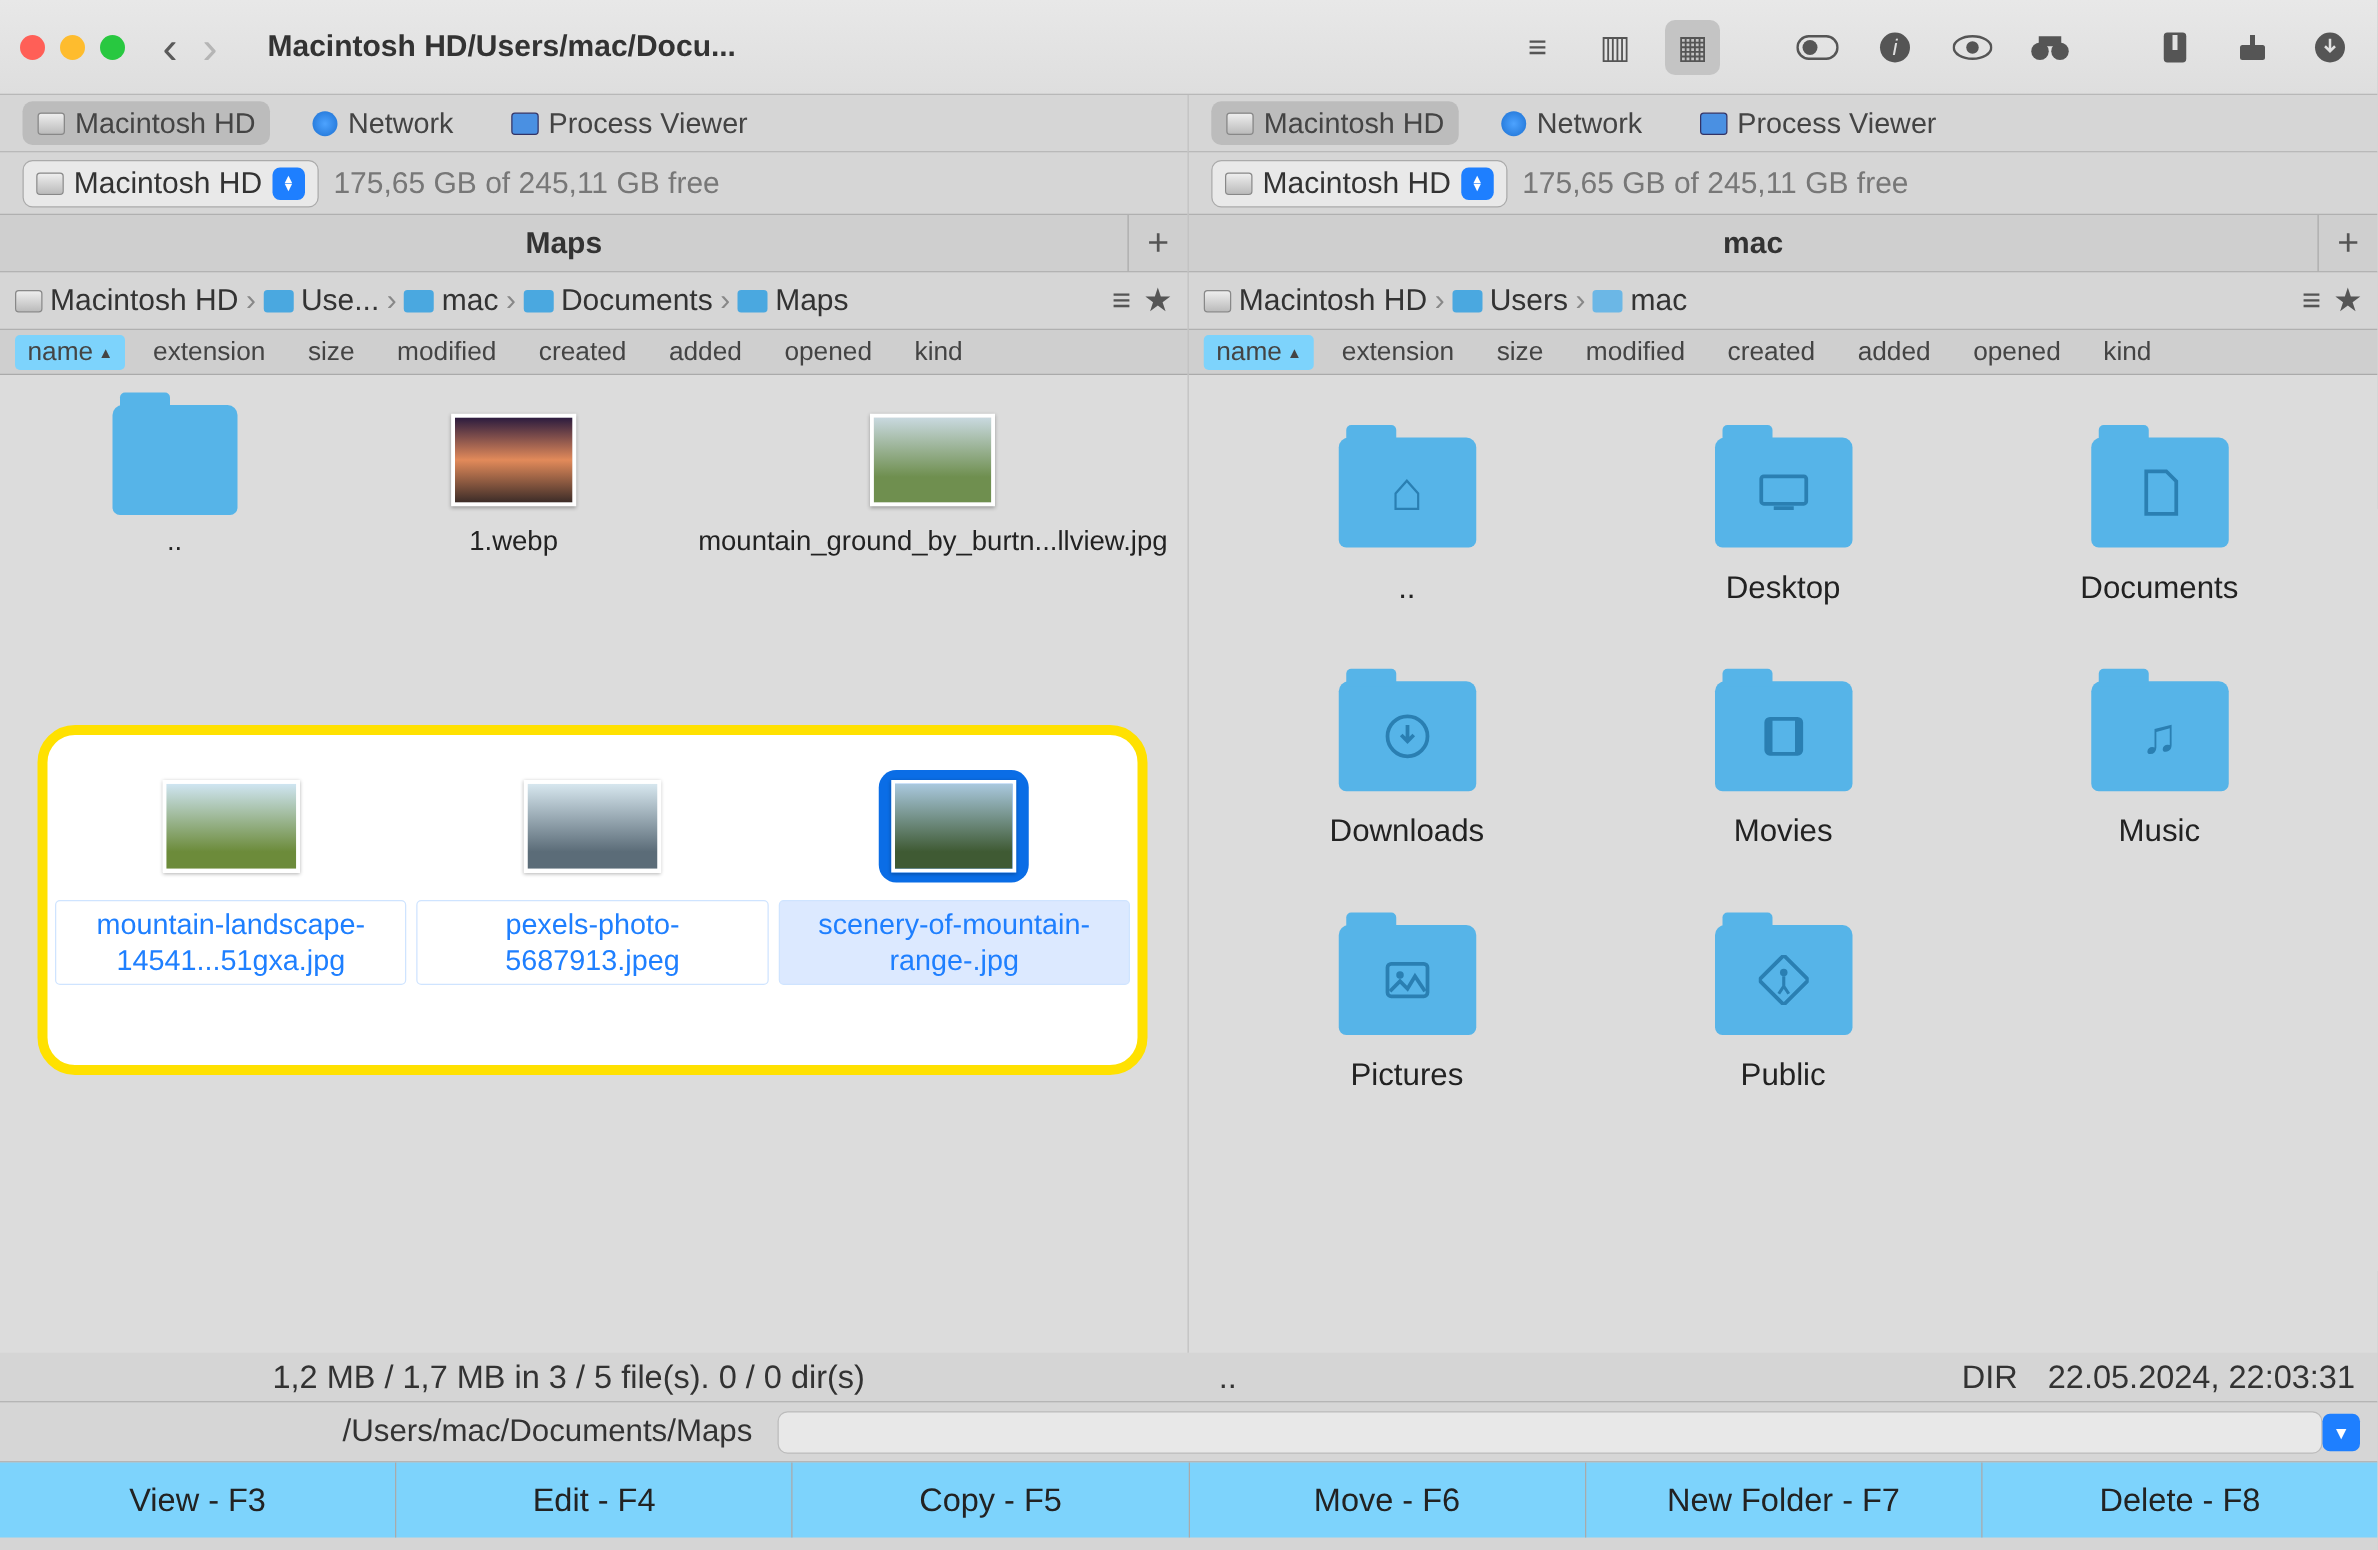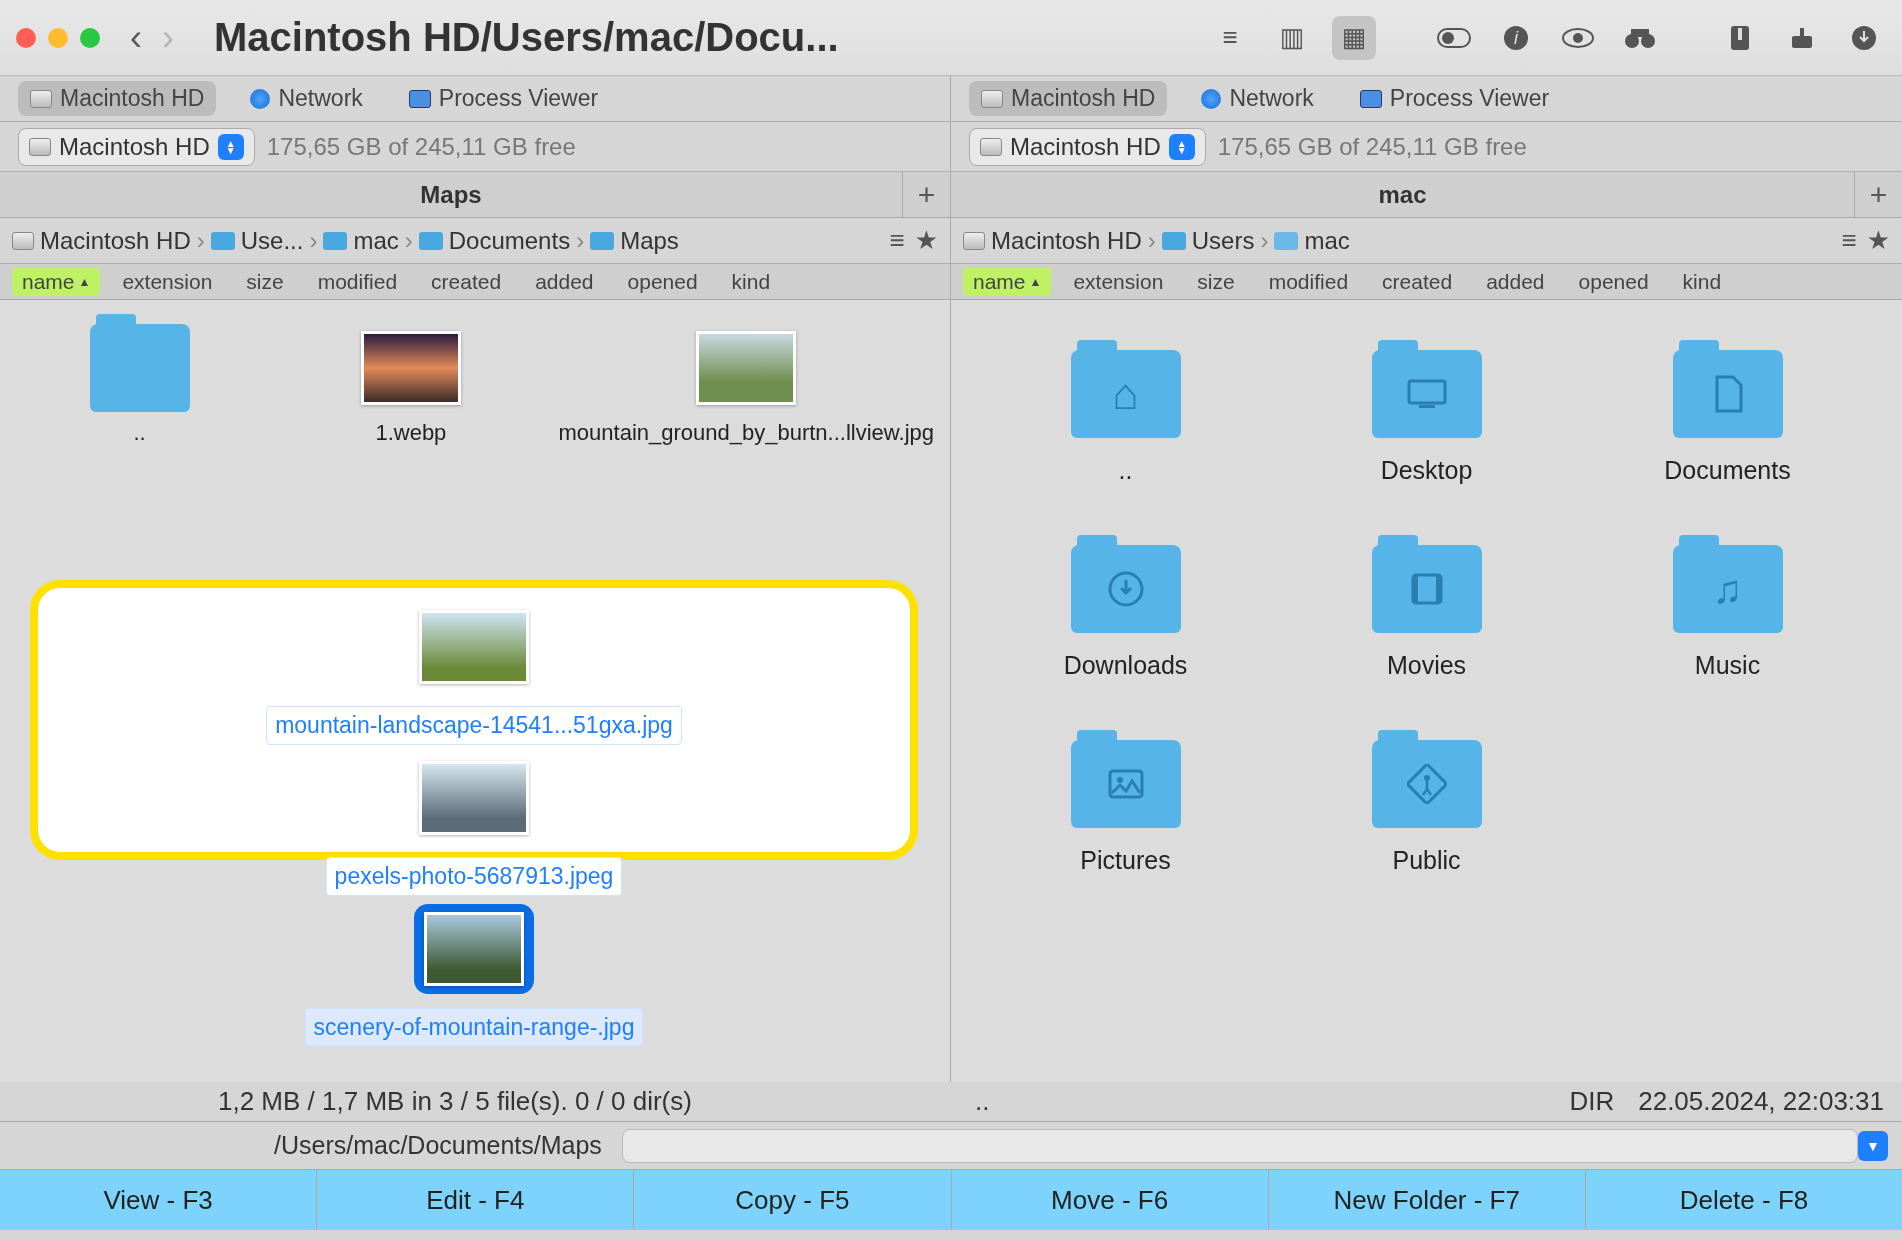--- a/index.html
+++ b/index.html
@@ -4,21 +4,21 @@
 <style>
 * { box-sizing: border-box; margin: 0; padding: 0; font-family: -apple-system, "Helvetica Neue", Arial, sans-serif; }
 html, body { width: 1902px; height: 1240px; background: #d0d0d0; overflow: hidden; }
 .window { width: 100%; height: 100%; display: flex; flex-direction: column; background: #d5d5d5; }
 .titlebar { height: 76px; display: flex; align-items: center; background: linear-gradient(#e8e8e8,#dedede); border-bottom: 1px solid #b8b8b8; padding: 0 16px; }
 .traffic { display: flex; gap: 12px; margin-right: 30px; }
 .dot { width: 20px; height: 20px; border-radius: 50%; }
 .red { background: #ff5f57; } .yellow { background: #febc2e; } .green { background: #28c840; }
 .navbtns { display: flex; gap: 20px; margin-right: 40px; }
 .chev { font-size: 36px; color: #5a5a5a; cursor: pointer; }
-.title { font-size: 40px; font-weight: 600; color: #333; flex: 0 0 auto; }
+.title { font-size: 24px; font-weight: 600; color: #333; flex: 0 0 auto; }
 .tb-spacer { flex: 1; }
 .tb-icons { display: flex; gap: 18px; align-items: center; }
 .tb-icon { width: 44px; height: 44px; display: flex; align-items: center; justify-content: center; color: #555; font-size: 26px; border-radius: 8px; }
 .tb-icon.act { background: #c4c4c4; }
 .panes { display: flex; flex: 0 0 auto; height: 1006px; }
 .pane { width: 50%; display: flex; flex-direction: column; border-right: 1px solid #aaa; background: #dcdcdc; }
 .pane:last-child { border-right: none; }
 .sources { height: 46px; display: flex; align-items: center; gap: 22px; padding: 0 18px; background: #d6d6d6; border-bottom: 1px solid #b0b0b0; }
 .src { display: flex; align-items: center; gap: 8px; font-size: 23px; color: #444; padding: 4px 12px; border-radius: 8px; }
 .src.on { background: #bcbcbc; }
@@ -32,32 +32,32 @@
 .tabrow { height: 46px; display:flex; align-items:stretch; background:#cfcfcf; border-bottom:1px solid #aaa; }
 .tabname { flex:1; display:flex; align-items:center; justify-content:center; font-size:24px; font-weight:600; color:#333; }
 .tabplus { width:48px; display:flex; align-items:center; justify-content:center; border-left:1px solid #aaa; font-size:30px; color:#555; }
 .crumbs { height: 46px; display:flex; align-items:center; padding:0 12px; gap:6px; background:#d6d6d6; border-bottom:1px solid #b0b0b0; font-size:24px; color:#333; overflow:hidden; }
 .crumb-ico { width:22px; height:18px; border-radius:3px; }
 .fold-ico { background:#4aa8e0; border-radius:3px; width:24px; height:18px; }
 .crumbs .sep { color:#888; }
 .crumbs-right { margin-left:auto; display:flex; gap:10px; font-size:26px; color:#555; }
 .cols { height: 36px; display:flex; align-items:center; padding:0 12px; gap:10px; background:#cfcfcf; border-bottom:1px solid #aaa; font-size:21px; color:#444; }
 .col { padding:0 12px; }
-.col.sort { background:#bef264; border-radius:4px; padding:2px 10px; display:flex; align-items:center; gap:4px; }
+.col.sort { background:#7dd3fc; border-radius:4px; padding:2px 10px; display:flex; align-items:center; gap:4px; }
 .col.sort .tri { font-size:12px; }
 .grid { flex:1; background:#dcdcdc; padding:20px 8px; position:relative; overflow:hidden; }
 .gwrap { display:grid; grid-template-columns: repeat(3, 1fr); gap: 20px 8px; }
 .item { display:flex; flex-direction:column; align-items:center; text-align:center; font-size:22px; color:#222; padding:8px; }
 .item .thumb { width:100px; height:80px; display:flex; align-items:center; justify-content:center; margin-bottom:12px; }
 .folder-big { width:110px; height:88px; background:#56b4e8; border-radius:8px 8px 6px 6px; position:relative; }
 .folder-big::before { content:""; position:absolute; top:-10px; left:6px; width:40px; height:14px; background:#56b4e8; border-radius:4px 4px 0 0; }
 .folder-big .glyph { position:absolute; inset:0; display:flex; align-items:center; justify-content:center; color:#2a7fb2; font-size:44px; }
 .img-thumb { width:110px; height:74px; background:linear-gradient(#b0d0ee,#7c9d5e); border:3px solid #fff; box-shadow:0 1px 3px rgba(0,0,0,.3); }
 .highlight-frame { position:absolute; left:30px; top:280px; width:888px; height:280px; border:8px solid #ffe100; border-radius:30px; background:#fff; z-index:2; }
-.hi-items { display:grid; grid-template-columns:repeat(1,1fr); height:100%; padding:14px 6px 10px; gap:8px; }
+.hi-items { display:grid; grid-template-columns:repeat(3,1fr); height:100%; padding:28px 6px 10px; gap:8px; }
 .hi-item { display:flex; flex-direction:column; align-items:center; text-align:center; font-size:23px; }
 .hi-item .thumb { width:120px; height:90px; display:flex; align-items:center; justify-content:center; margin-bottom:14px; border-radius:8px; }
 .hi-item .name { color:#1e7fff; border:1px solid #cfe4ff; border-radius:4px; padding:4px 8px; background:#fff; line-height:1.25; }
 .hi-item.sel .thumb { background:#0a6de6; padding:10px; border-radius:14px; }
 .hi-item.sel .name { background:#dce9ff; font-weight:400; }
 .r-grid { display:grid; grid-template-columns:repeat(3,1fr); gap:60px 8px; padding:30px 20px; }
 .r-item { display:flex; flex-direction:column; align-items:center; font-size:25px; color:#222; }
 .r-item .folder-big { margin-bottom:18px; }
 .statusbar { height:40px; display:flex; align-items:center; font-size:26px; color:#333; border-bottom:1px solid #aaa; }
 .statusbar .half { width:50%; padding:0 18px; display:flex; }

